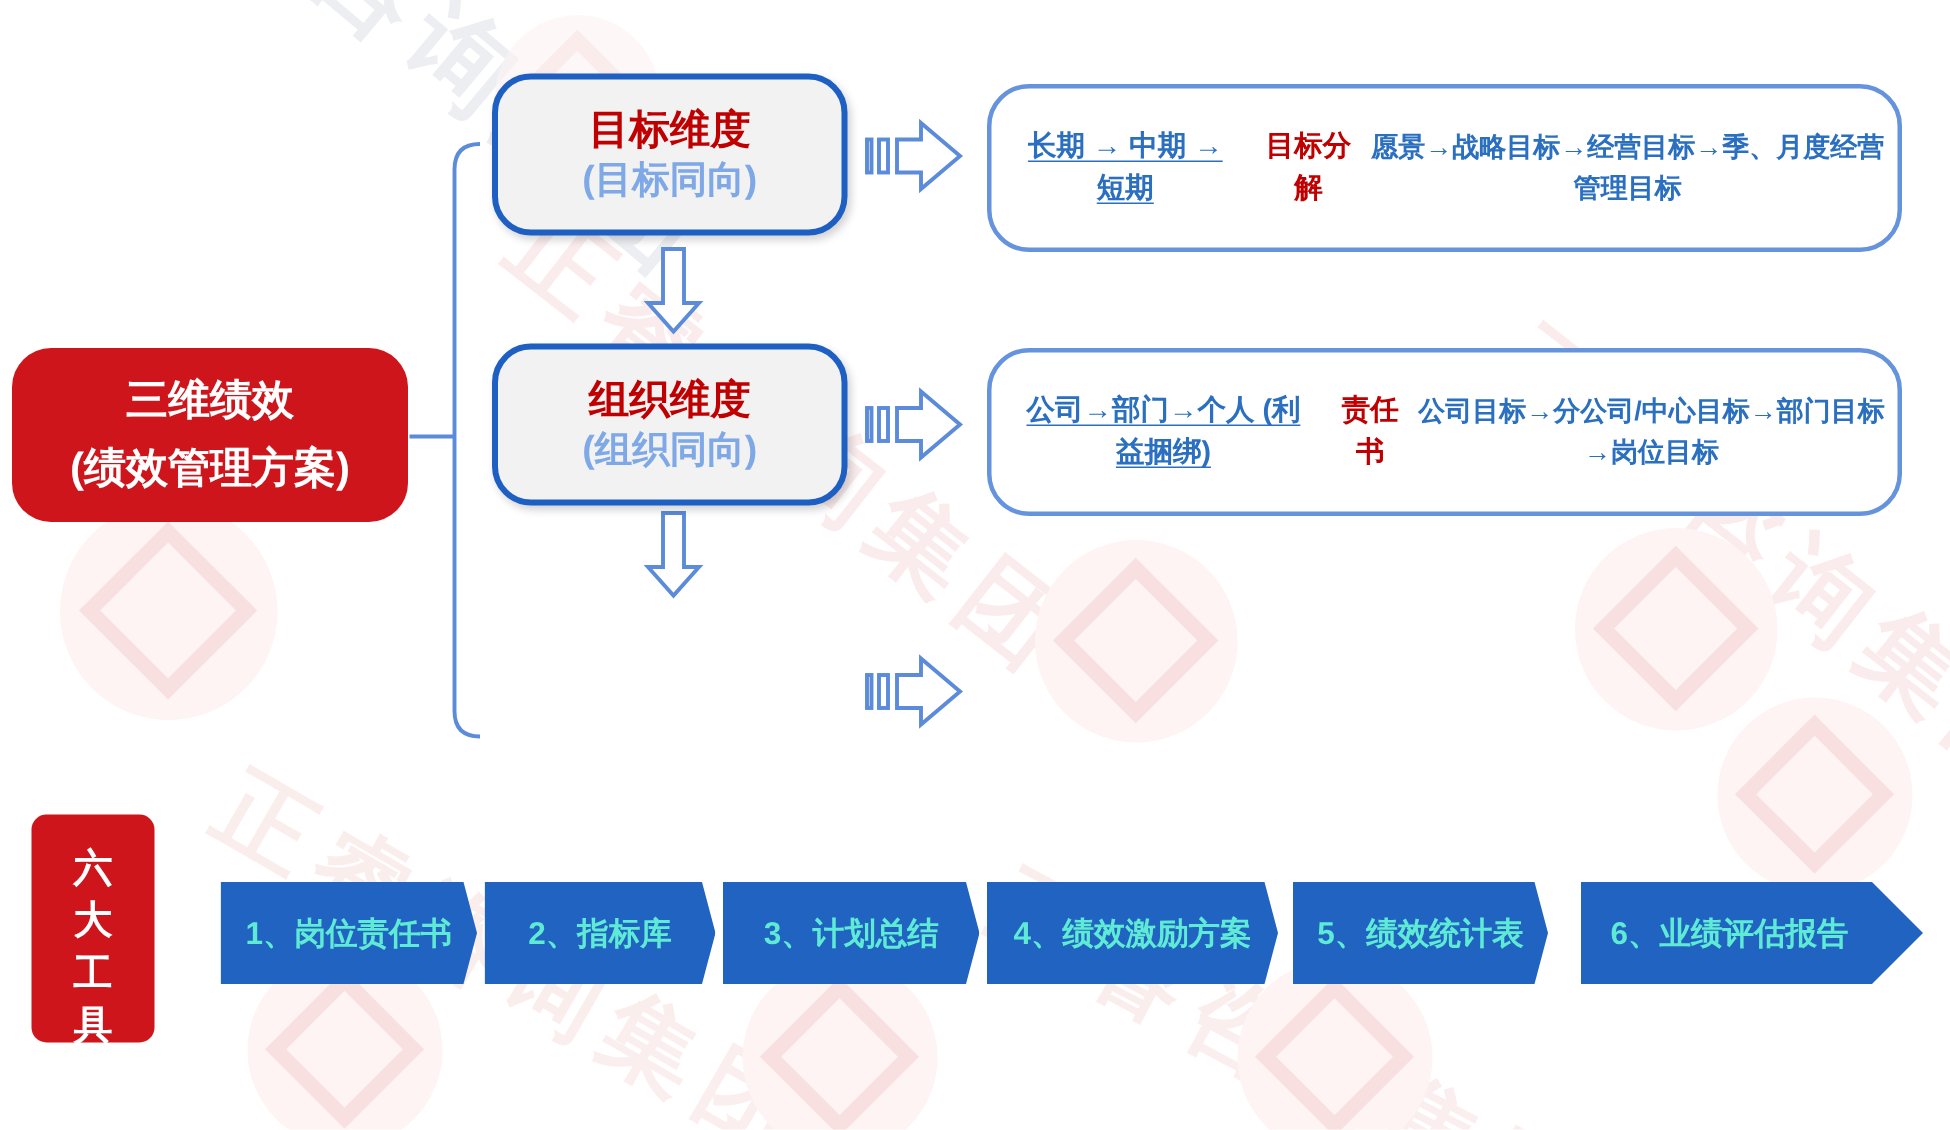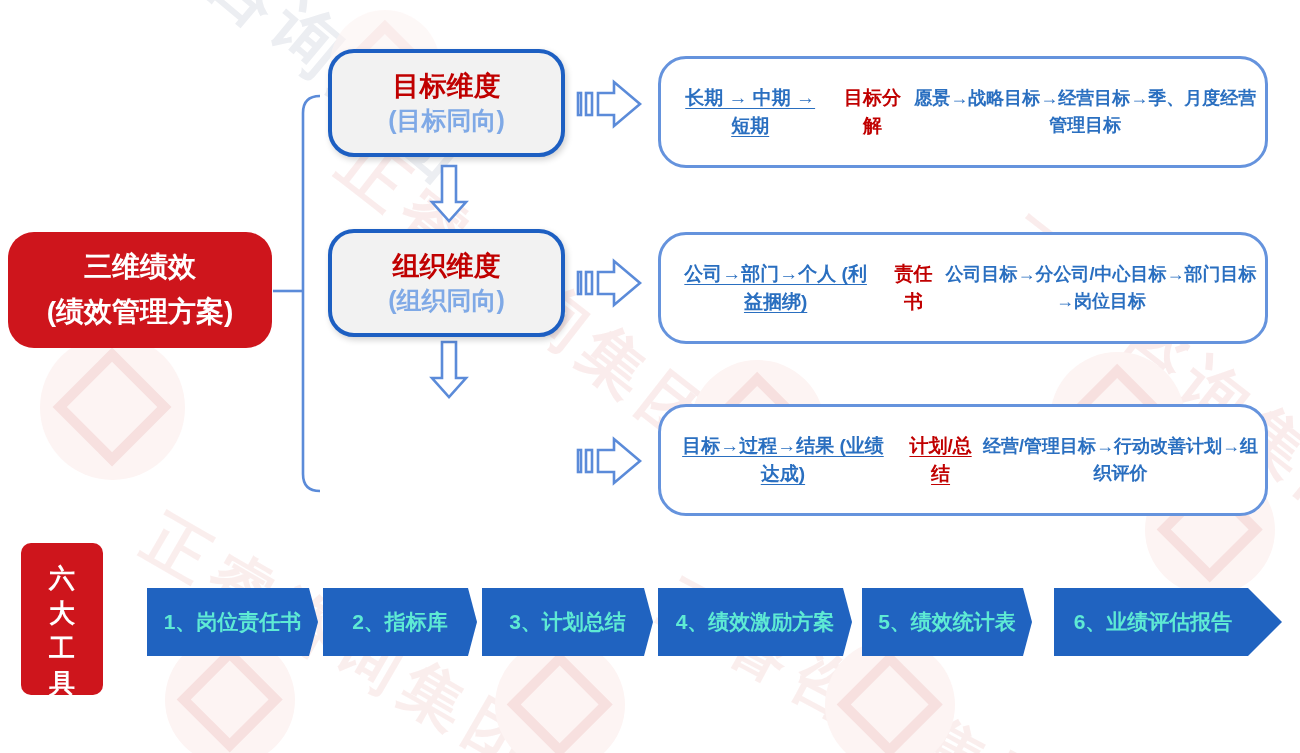--- a/index.html
+++ b/index.html
@@ -188,25 +188,20 @@
   <div class="dim-box" style="top:229px;">
     <div class="dim-title">组织维度</div>
     <div class="dim-sub">(组织同向)</div>
   </div>
   <div class="detail-box" style="top:232px;">
     <div class="detail-line1">公司→部门→个人  (利益捆绑)</div>
     <div class="detail-line2">责任书</div>
     <div class="detail-line3">公司目标→分公司/中心目标→部门目标→岗位目标</div>
   </div>
 
-  <div class="detail-box" style="top:404px;">
-    <div class="detail-line1">目标→过程→结果  (业绩达成)</div>
-    <div class="detail-line2 underl">计划/总结</div>
-    <div class="detail-line3">经营/管理目标→行动改善计划→组织评价</div>
-  </div>
 
   <div class="tools-box">
     <div class="vtext">六大工具</div>
   </div>
 
   <div class="seg" style="left:147px;width:171px;">1、岗位责任书</div>
   <div class="seg" style="left:323px;width:154px;">2、指标库</div>
   <div class="seg" style="left:482px;width:171px;">3、计划总结</div>
   <div class="seg" style="left:658px;width:194px;">4、绩效激励方案</div>
   <div class="seg" style="left:862px;width:170px;">5、绩效统计表</div>

